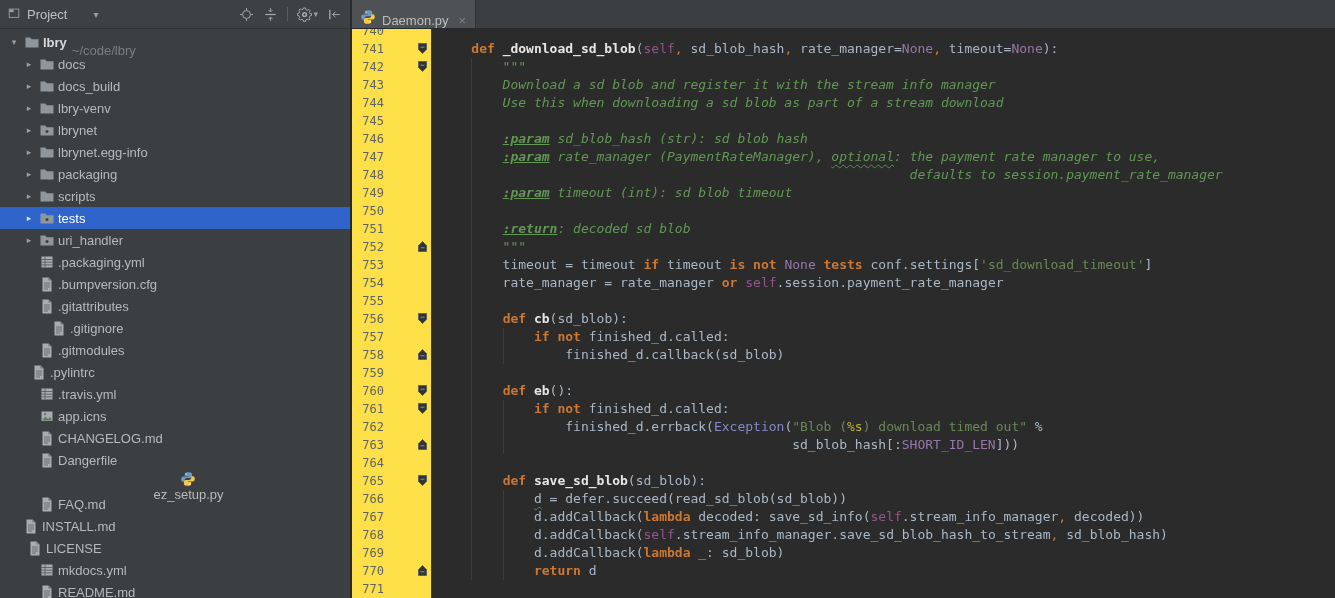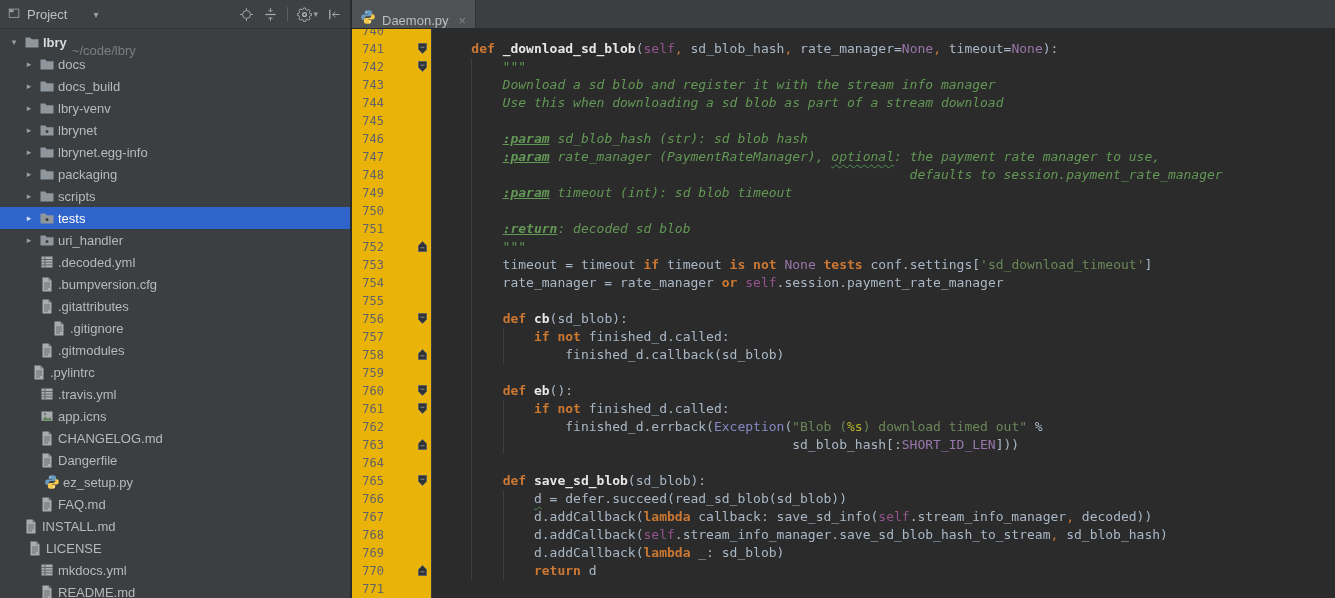--- a/index.html
+++ b/index.html
@@ -27,21 +27,21 @@
   .tree-row .tpath{color:#7b7e80;margin-left:5px;margin-top:16px;}
   
   .editor-area{flex:1;position:relative;background:#2b2b2b;overflow:hidden;}
   .tab-bar{position:absolute;top:0;left:0;right:0;height:28px;background:#3c3f41;z-index:5;
     border-bottom:1px solid #27292a;display:flex;align-items:stretch;}
   .tab{display:flex;align-items:flex-end;gap:6px;padding:0 9px 0 8px;background:#4e5254;
     color:#bbbec0;font-size:13px;border-right:1px solid #313436;}
   .tab .close{color:#7f8284;font-size:13px;margin-left:4px;cursor:default;}
   .code-pane{position:absolute;top:22px;left:0;right:0;z-index:1;}
   .line{height:18px;display:flex;}
-  .ln{width:80px;flex:none;background:#eab308;border-right:1px solid #3a3c3e;box-sizing:border-box;
+  .ln{width:80px;flex:none;background:#fde047;border-right:1px solid #3a3c3e;box-sizing:border-box;
     position:relative;color:#606366;font:12px/18px "DejaVu Sans Mono",monospace;
     text-align:right;padding-right:47px;}
   .fold{position:absolute;right:3px;top:2px;}
   .src{margin:0;padding:0 0 0 8px;font:13px/18px "DejaVu Sans Mono",monospace;color:#a9b7c6;white-space:pre;}
   .code-col{position:relative;flex:1;}
   .guide{position:absolute;width:1px;background:#3c3e40;z-index:0;}
   .tok-k{color:#cc7832;font-weight:bold;}
   .tok-fn{color:#e6e6e6;font-weight:bold;}
   .tok-sf{color:#94558d;}
   .tok-c{color:#9876aa;}
@@ -191,21 +191,21 @@
           <span class="tlabel">uri_handler</span>
         </div>
         <div class="tree-row" style="padding-left: 20px;">
           <span class="arrow"></span>
           <span class="ticon">
             <svg width="16" height="16" viewBox="0 0 16 16">
               <rect x="2.5" y="2.5" width="11" height="11" fill="#a9adb0"></rect>
               <path d="M6 2.5v11M2.5 5.5h11M2.5 8.2h11M2.5 10.9h11" stroke="#63676a" stroke-width="1"></path>
             </svg>
           </span>
-          <span class="tlabel">.decoded.yml</span>
+          <span class="tlabel">.packaging.yml</span>
         </div>
         <div class="tree-row" style="padding-left: 20px;">
           <span class="arrow"></span>
           <span class="ticon">
             <svg width="16" height="16" viewBox="0 0 16 16">
               <path d="M3.5 1.5h6l3 3v11h-9z" fill="#a9adb0"></path>
               <path d="M9.5 1.5v3h3z" fill="#75797c"></path>
               <path d="M5 7h6M5 9h6M5 11h6M5 13h4" stroke="#6b6f72" stroke-width="1"></path>
             </svg>
           </span>
@@ -291,21 +291,21 @@
           <span class="arrow"></span>
           <span class="ticon">
             <svg width="16" height="16" viewBox="0 0 16 16">
               <path d="M3.5 1.5h6l3 3v11h-9z" fill="#a9adb0"></path>
               <path d="M9.5 1.5v3h3z" fill="#75797c"></path>
               <path d="M5 7h6M5 9h6M5 11h6M5 13h4" stroke="#6b6f72" stroke-width="1"></path>
             </svg>
           </span>
           <span class="tlabel">Dangerfile</span>
         </div>
-        <div class="tree-row" style="padding-left: 25px;">
+        <div class="tree-row" style="padding-left: 25px; flex-direction: column;">
           <span class="arrow"></span>
           <span class="ticon">
             <svg width="16" height="16" viewBox="0 0 16 16">
               <path fill="#6b9ac1" d="M7.9 1.2c-1.9 0-3.1.8-3.1 2.1v1.6h3.3v.7H3.3c-1.3 0-2.1 1-2.1 2.6 0 1.6.8 2.6 2.1 2.6h1.4V9.2c0-1.2 1-2.2 2.3-2.2h3.2c1.1 0 1.9-.9 1.9-2V3.3c0-1.3-1.3-2.1-3.1-2.1z"></path>
               <circle cx="6.1" cy="3" r=".7" fill="#d7dbde"></circle>
               <path fill="#f2c94c" d="M8.1 14.8c1.9 0 3.1-.8 3.1-2.1v-1.6H7.9v-.7h4.8c1.3 0 2.1-1 2.1-2.6 0-1.6-.8-2.6-2.1-2.6h-1.4v1.6c0 1.2-1 2.2-2.3 2.2H5.8c-1.1 0-1.9.9-1.9 2v1.7c0 1.3 1.3 2.1 3.1 2.1z"></path>
               <circle cx="9.9" cy="13" r=".7" fill="#fff"></circle>
             </svg>
           </span>
           <span class="tlabel">ez_setup.py</span>
@@ -566,21 +566,21 @@
         </div>
         <div class="line">
           <div class="ln">766</div>
           <div class="code-col">
             <pre class="src"><span>            </span><span class="squig">d</span><span> = defer.succeed(read_sd_blob(sd_blob))</span></pre>
           </div>
         </div>
         <div class="line">
           <div class="ln">767</div>
           <div class="code-col">
-            <pre class="src"><span>            d.addCallback(</span><span class="tok-k">lambda</span><span> callback: save_sd_info(</span><span class="tok-sf">self</span><span>.stream_info_manager</span><span class="tok-cm">,</span><span> decoded))</span></pre>
+            <pre class="src"><span>            d.addCallback(</span><span class="tok-k">lambda</span><span> decoded: save_sd_info(</span><span class="tok-sf">self</span><span>.stream_info_manager</span><span class="tok-cm">,</span><span> decoded))</span></pre>
           </div>
         </div>
         <div class="line">
           <div class="ln">768</div>
           <div class="code-col">
             <pre class="src"><span>            d.addCallback(</span><span class="tok-sf">self</span><span>.stream_info_manager.save_sd_blob_hash_to_stream</span><span class="tok-cm">,</span><span> sd_blob_hash)</span></pre>
           </div>
         </div>
         <div class="line">
           <div class="ln">769</div>

